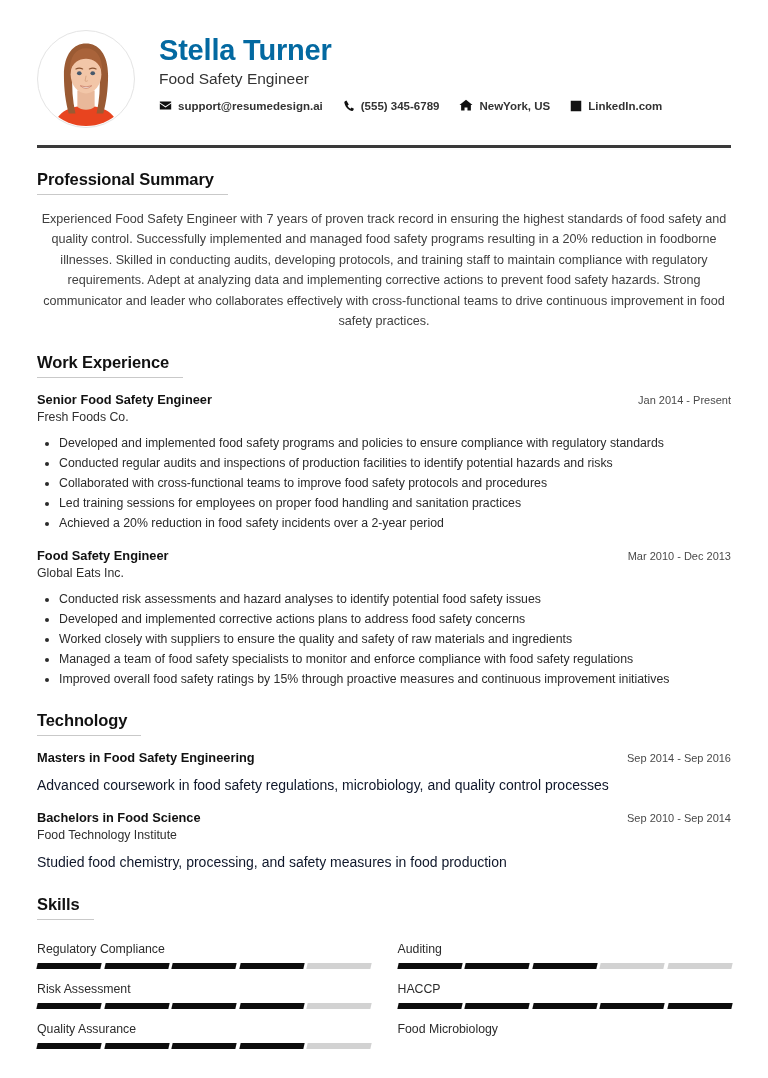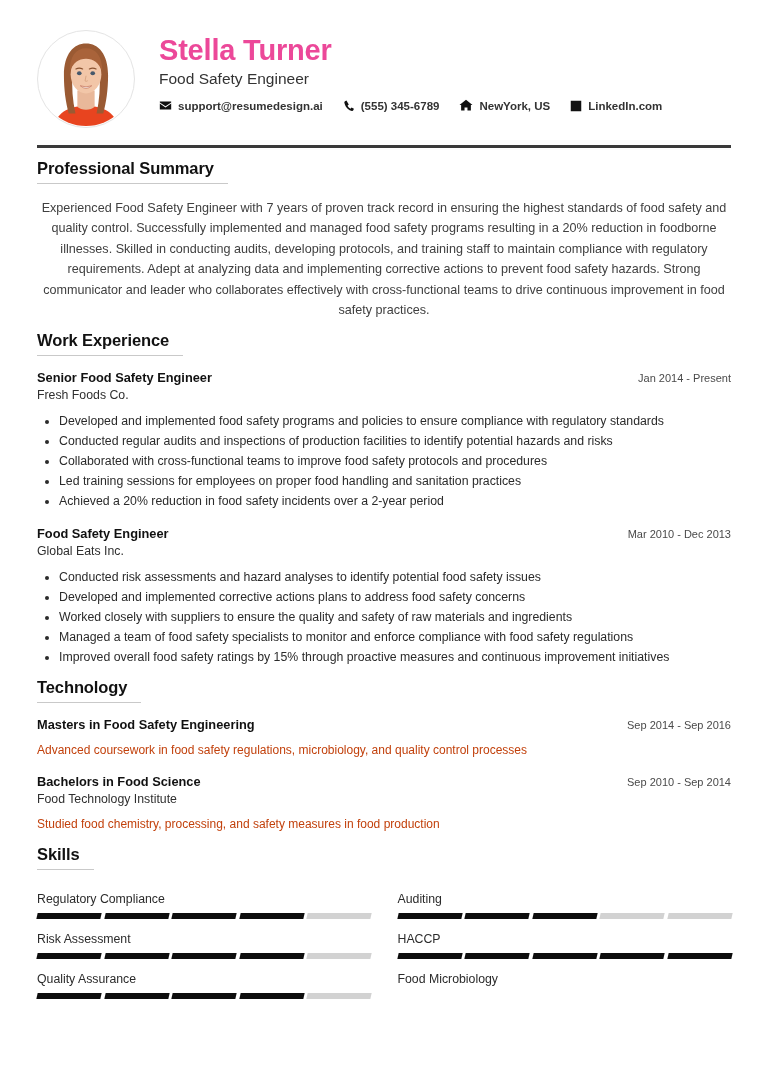--- a/index.html
+++ b/index.html
@@ -36,21 +36,21 @@
     border: 1px solid #e4e4e4;
   }
   .avatar svg { display: block; width: 100%; height: 100%; }
 
   .head-text { padding-top: 4px; flex: 1; }
   .name {
     font-size: 29px;
     font-weight: bold;
     letter-spacing: -0.2px;
     line-height: 1.12;
-    color: #ec4899;
+    color: #0369a1;
   }
   .job-title {
     font-size: 15.5px;
     color: #333333;
     margin-top: 4px;
     font-weight: normal;
   }
   .contact-row {
     display: flex;
     align-items: center;
@@ -69,21 +69,21 @@
   }
   .contact-item svg { display: block; flex-shrink: 0; }
 
   .rule {
     height: 3px;
     background: #3a3a3a;
     margin-top: 17px;
   }
 
   
-  .section { margin-top: 11px; }
+  .section { margin-top: 22px; }
   .section-heading {
     display: inline-block;
     font-size: 16.5px;
     font-weight: bold;
     color: #111111;
     letter-spacing: -0.1px;
     padding-bottom: 5px;
     padding-right: 14px;
     border-bottom: 1.5px solid #c9c9c9;
   }
@@ -124,23 +124,23 @@
     margin-top: 9px;
     padding-left: 22px;
   }
   .bullets li {
     font-size: 12.3px;
     line-height: 1.63;
     color: #2b2b2b;
   }
   .entry-desc {
     margin-top: 9px;
-    font-size: 12px;
+    font-size: 14px;
     line-height: 1.6;
-    color: #c2410c;
+    color: #0f172a;
   }
 
   
   .skills-grid {
     margin-top: 13px;
     display: grid;
     grid-template-columns: 1fr 1fr;
     column-gap: 27px;
     row-gap: 0px;
   }

